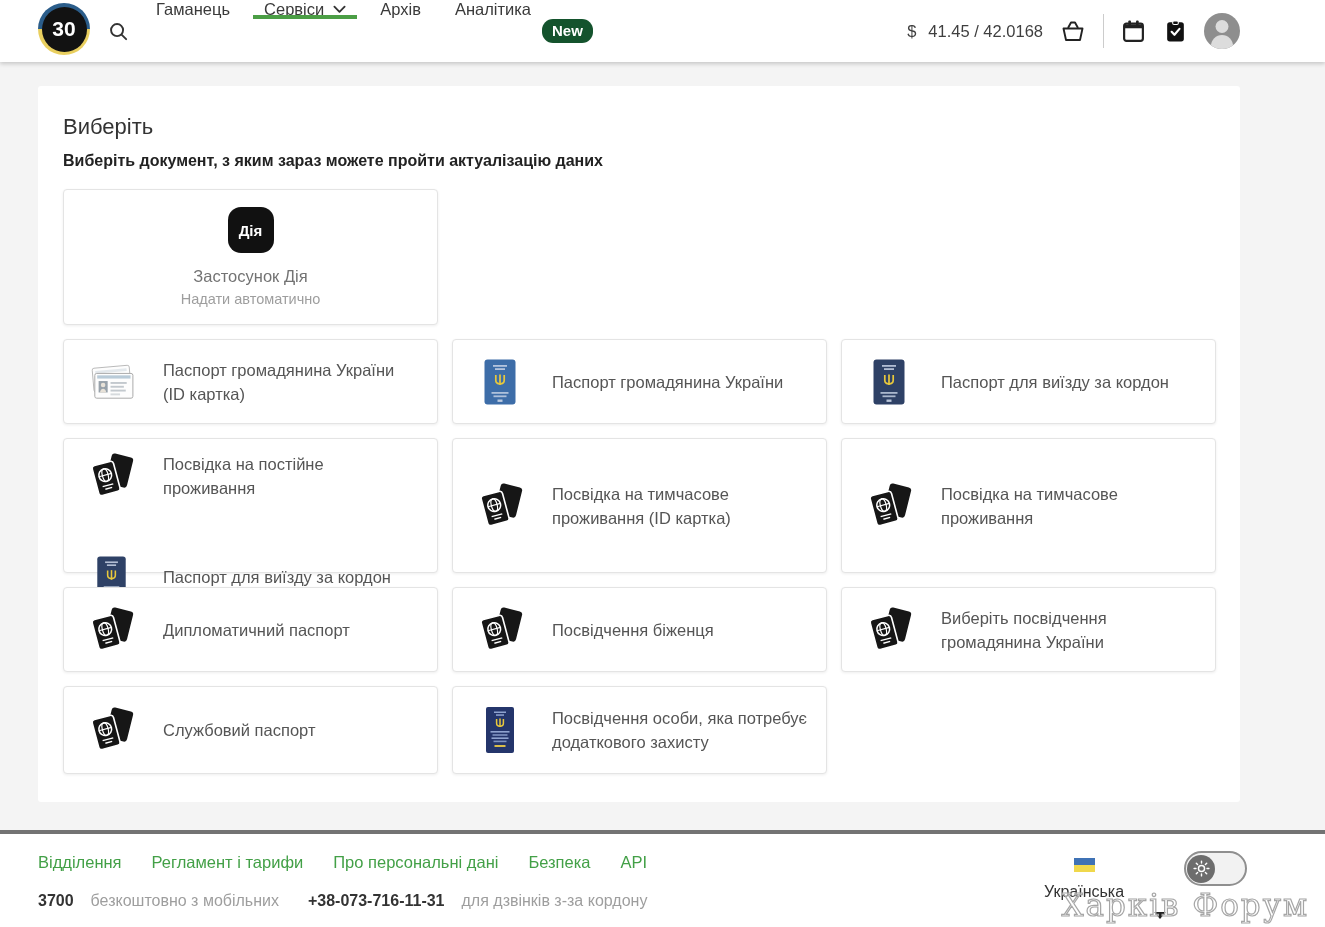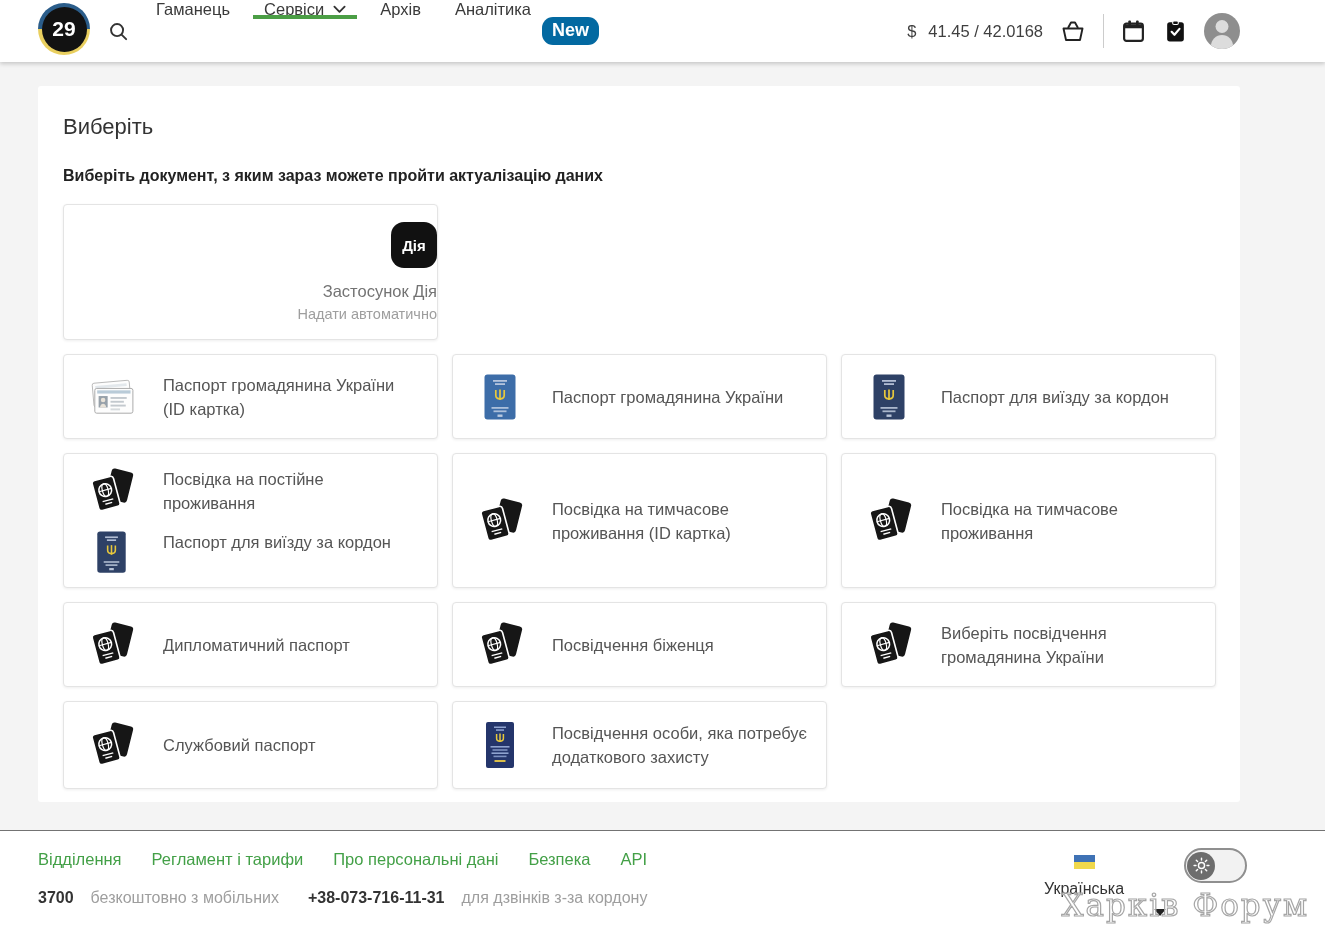--- a/index.html
+++ b/index.html
@@ -35,21 +35,21 @@
   .nav-item {
     display:flex; align-items:center; gap:9px;
     padding:0 17px; font-size:16.5px; color:#3a3a3a;
     cursor:pointer; position:relative; white-space:nowrap;
   }
   .nav-item.active::after {
     content:""; position:absolute; left:6px; right:6px; bottom:0;
     height:4px; background:#4b9e45;
   }
   .badge-new {
-    background:#0369a1; color:#fff; font-size:18px; font-weight:bold;
+    background:#14532d; color:#fff; font-size:15px; font-weight:bold;
     padding:3px 10px 4px; border-radius:11px; margin-left:-6px; align-self:center;
   }
   .nav-right { margin-left:auto; display:flex; align-items:center; }
   .currency { display:flex; align-items:baseline; gap:12px; font-size:16.5px; color:#3f3f3f; }
   .nav-icon-btn { margin-left:17px; cursor:pointer; display:flex; align-items:center; }
   .nav-divider { width:1px; height:34px; background:#ccc; margin-left:17px; }
   .avatar {
     width:36px; height:36px; border-radius:50%; background:#8e8e8e;
     position:relative; overflow:hidden; margin-left:16px; cursor:pointer; flex:0 0 auto;
   }
@@ -60,51 +60,51 @@
   .avatar::after {
     content:""; position:absolute; left:50%; top:22px; transform:translateX(-50%);
     width:22px; height:16px; border-radius:11px 11px 0 0; background:#dcdcdc;
   }
   
   .panel {
     width:1202px; height:716px; background:#fff; border-radius:3px;
     margin:24px 0 0 38px; padding:28px 25px 14px;
   }
   .page-title { font-size:22px; font-weight:400; color:#333; }
-  .page-subtitle { margin-top:27px; font-size:16px; font-weight:600; color:#222; }
+  .page-subtitle { margin-top:12px; font-size:16px; font-weight:600; color:#222; }
   .cards-grid {
     margin-top:19px;
     display:grid;
     grid-template-columns:375px 375px 375px;
     grid-template-rows:136px 85px 135px 85px 88px;
     gap:14px 14px;
   }
   .card {
     background:#fff; border:1px solid #e4e4e4; border-radius:4px;
     box-shadow:0 1px 3px rgba(0,0,0,.07);
     cursor:pointer;
   }
   .doc-card { display:flex; align-items:center; padding:0 18px 0 22px; gap:27px; }
   .icon-cell { width:50px; display:flex; align-items:center; justify-content:center; flex:0 0 auto; }
   .doc-label { font-size:16.5px; color:#555; line-height:24px; }
   .combo-card { display:flex; flex-direction:column; justify-content:center; gap:15px; padding:0 18px 0 22px; }
-  .combo-row { display:flex; gap:27px; }
+  .combo-row { display:flex; align-items:center; gap:27px;margin-top:40px; }
   
-  .dia-card { display:flex; flex-direction:column; align-items:flex-end; justify-content:center; gap:5px; }
+  .dia-card { display:flex; flex-direction:column; align-items:center; justify-content:center; gap:5px; }
   .dia-icon {
     width:46px; height:46px; border-radius:13px; background:#111;
     color:#fff; font-size:15px; font-weight:bold;
     display:flex; align-items:center; justify-content:center; margin-bottom:9px;
   }
   .dia-title { font-size:16.5px; color:#737373; }
   .dia-sub { font-size:14.5px; color:#9e9e9e; }
   
   .footer {
     position:absolute; left:0; right:0; bottom:0; height:97px;
-    background:#fff; border-top:1px solid #737373;
+    background:#fff; border-top:4px solid #737373;
     padding:19px 0 0 38px;
   }
   .footer-links { display:flex; gap:30px; }
   .footer-link { font-size:16.5px; color:#43a047; cursor:pointer; white-space:nowrap; }
   .footer-phones { margin-top:20px; display:flex; align-items:baseline; gap:17px; font-size:16px; }
   .ph-strong { color:#333; font-weight:bold; }
   .ph-note { color:#9e9e9e; }
   .footer-right { position:absolute; left:1000px; top:19px; display:flex; align-items:flex-start; }
   .lang-select {
     width:168px; display:flex; align-items:center; gap:11px;
@@ -228,21 +228,21 @@
           <line x1="14.1" y1="14.1" x2="15.5" y2="15.5"></line>
         <line x1="4.5" y1="15.5" x2="5.9" y2="14.1"></line>
           <line x1="14.1" y1="5.9" x2="15.5" y2="4.5"></line>
       </g>
     </symbol>
   </defs>
 </svg>
 
 <header class="navbar">
   <div class="logo-ring">
-    <div class="logo-inner">29</div>
+    <div class="logo-inner">30</div>
   </div>
   <div class="nav-search">
     <svg width="21" height="21">
         <use href="#sym-search"></use>
       </svg>
   </div>
   <nav class="nav-links">
     <div class="nav-item">
       <span>Гаманець</span>
     </div>

